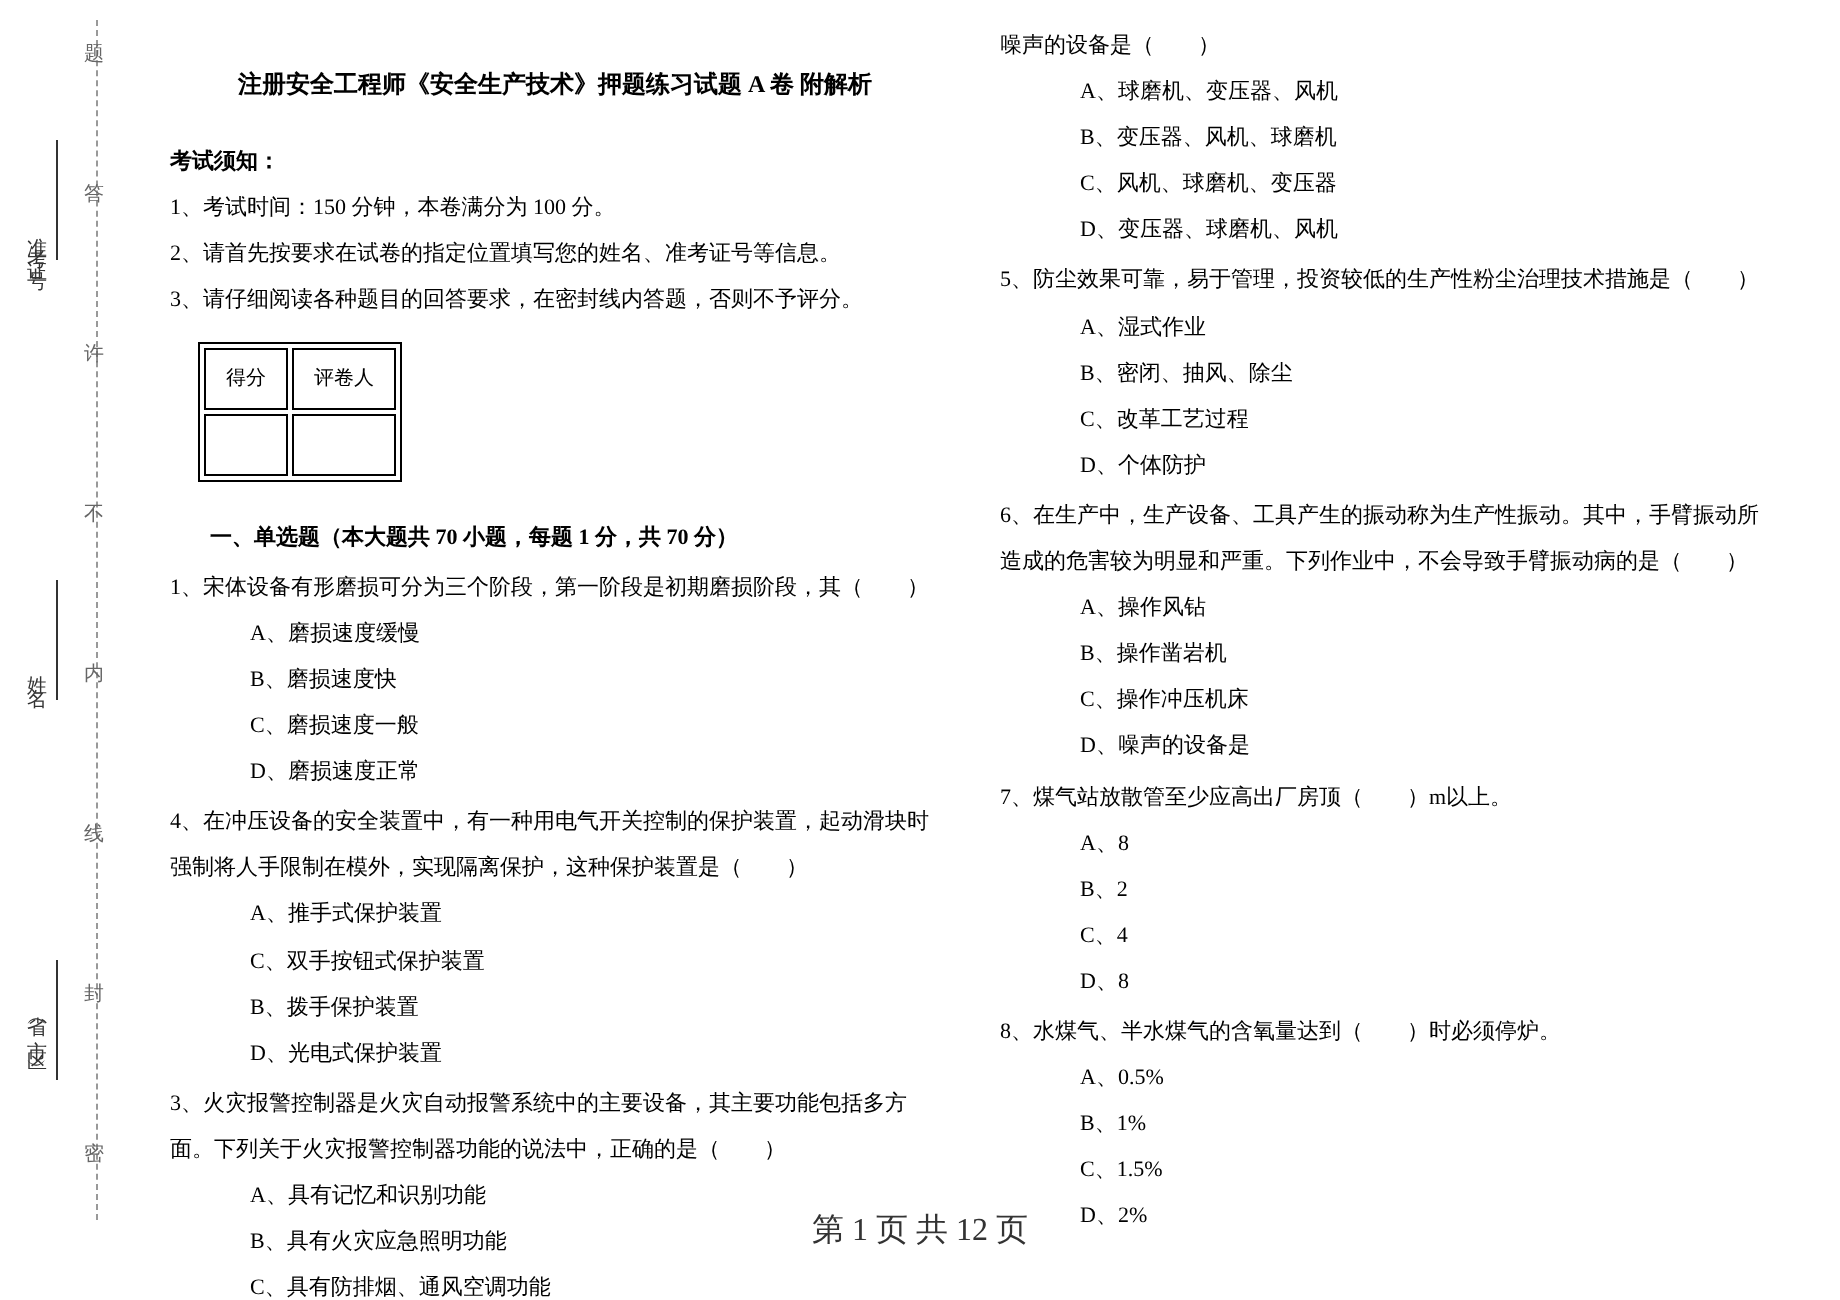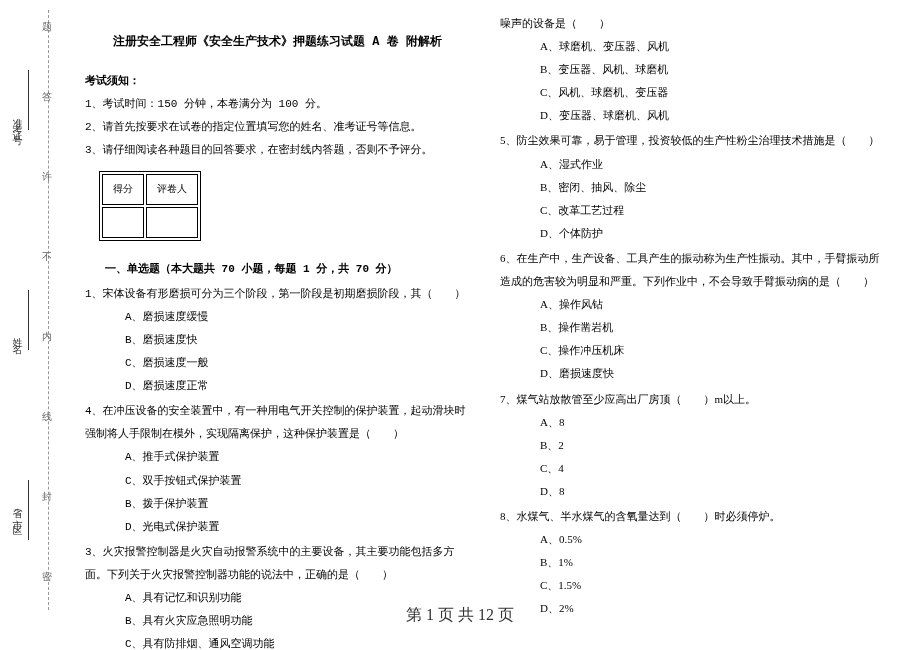--- a/index.html
+++ b/index.html
@@ -47,21 +47,21 @@
       position: absolute;
       left: 42px;
       font-size: 10px;
       color: #666;
     }
     .col {
       flex: 1;
       padding: 0 15px;
       line-height: 2.1;
     }
-    .col-left { border: none; font-family: Liberation Mono, monospace; }
+    .col-left { border: none; }
     .title {
       text-align: center;
       font-weight: bold;
       font-size: 12px;
       margin: 20px 0 15px;
     }
     .section-head {
       font-weight: bold;
       margin-top: 4px;
     }
@@ -187,21 +187,21 @@
       <div class="opt">B、密闭、抽风、除尘</div>
       <div class="opt">C、改革工艺过程</div>
       <div class="opt">D、个体防护</div>
     </div>
 
     <div class="q">
       <div>6、在生产中，生产设备、工具产生的振动称为生产性振动。其中，手臂振动所造成的危害较为明显和严重。下列作业中，不会导致手臂振动病的是（　　）</div>
       <div class="opt">A、操作风钻</div>
       <div class="opt">B、操作凿岩机</div>
       <div class="opt">C、操作冲压机床</div>
-      <div class="opt">D、磨损速度快</div>
+      <div class="opt">D、噪声的设备是</div>
     </div>
 
     <div class="q">
       <div>7、煤气站放散管至少应高出厂房顶（　　）m以上。</div>
       <div class="opt">A、8</div>
       <div class="opt">B、2</div>
       <div class="opt">C、4</div>
       <div class="opt">D、8</div>
     </div>
 

